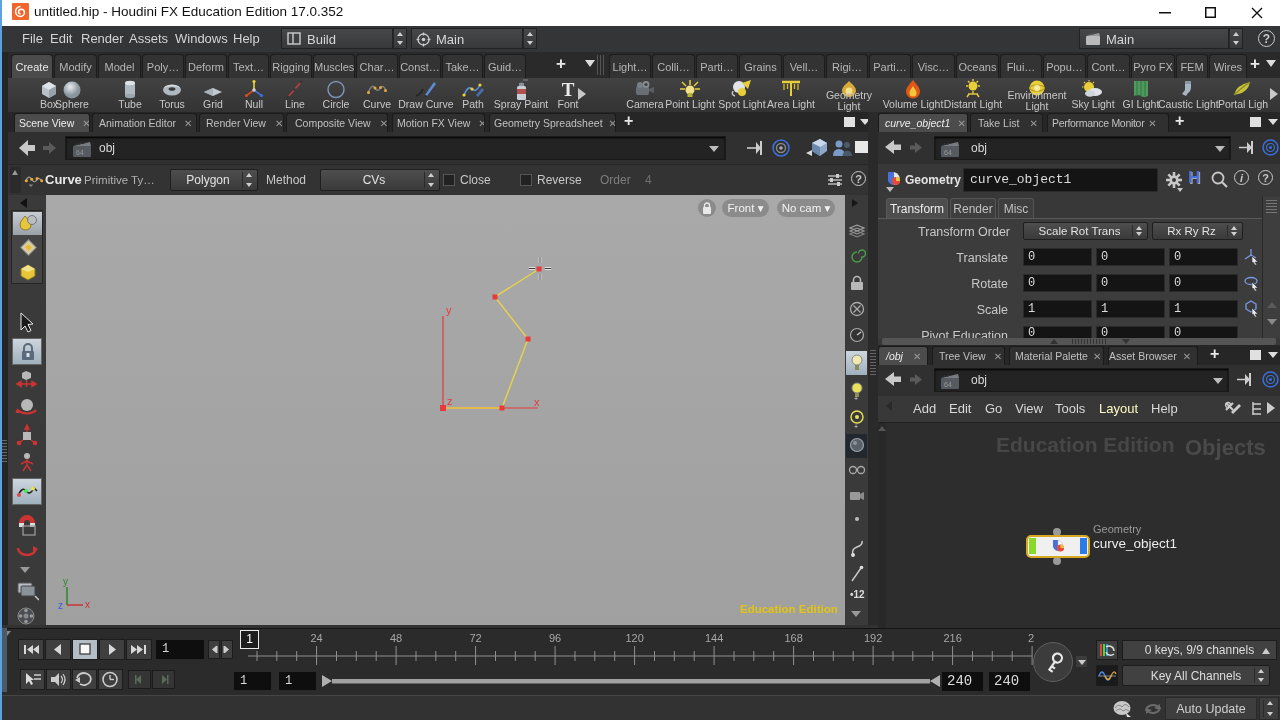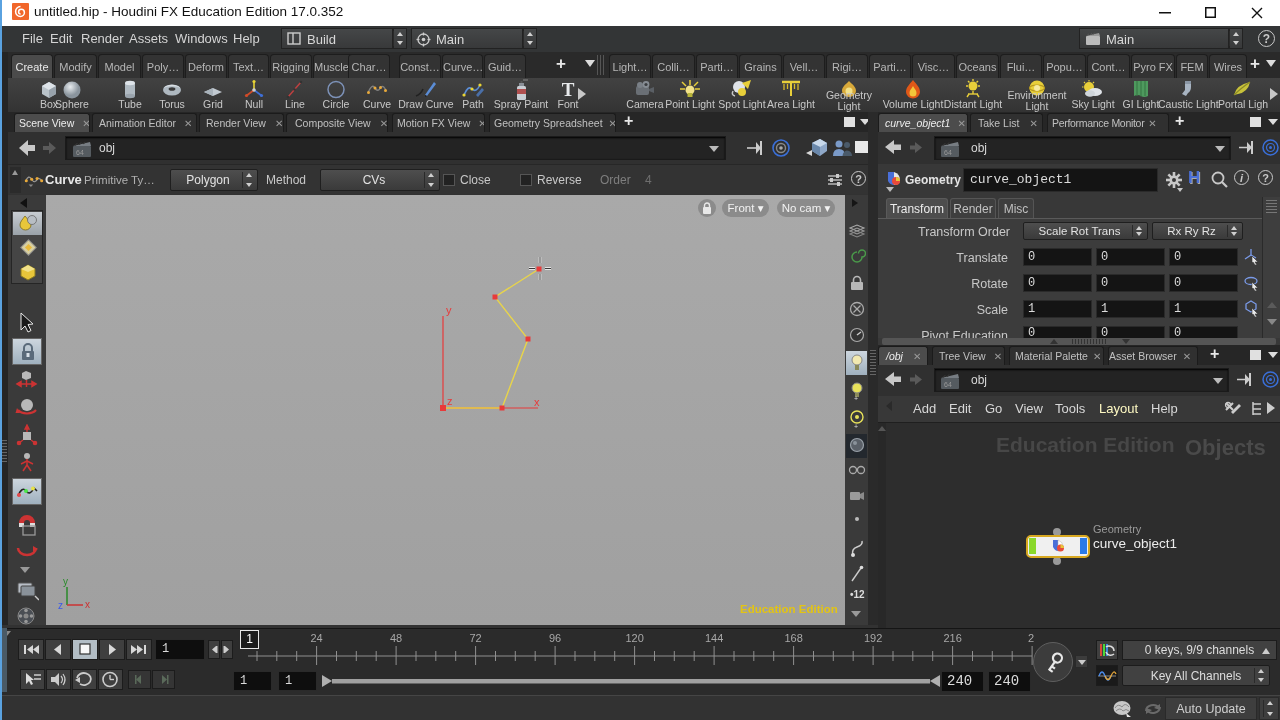--- a/index.html
+++ b/index.html
@@ -108,23 +108,23 @@
 <div class="abs shelfwrap">
 <div class="abs" style="left:0;top:0;width:8px;height:60px;background:#252525;"></div>
 <div class="abs shelftab active" style="left:11px;width:42px;">Create</div>
 <div class="abs shelftab" style="left:54px;width:43px;">Modify</div>
 <div class="abs shelftab" style="left:98px;width:43px;">Model</div>
 <div class="abs shelftab" style="left:142px;width:42px;">Poly…</div>
 <div class="abs shelftab" style="left:185px;width:42px;">Deform</div>
 <div class="abs shelftab" style="left:228px;width:41px;">Text…</div>
 <div class="abs shelftab" style="left:270px;width:42px;">Rigging</div>
 <div class="abs shelftab" style="left:313px;width:42px;">Muscles</div>
-<div class="abs shelftab" style="left:348px;width:42px;">Char…</div>
+<div class="abs shelftab" style="left:356px;width:42px;">Char…</div>
 <div class="abs shelftab" style="left:399px;width:42px;">Const…</div>
-<div class="abs shelftab" style="left:442px;width:41px;">Curve…</div>
+<div class="abs shelftab" style="left:442px;width:41px;">Take…</div>
 <div class="abs shelftab" style="left:484px;width:42px;">Guid…</div>
 <div class="abs" style="left:556px;top:2px;font-size:17px;color:#e8e8e8;font-weight:bold;">+</div>
 <div class="abs" style="left:585px;top:8px;width:0;height:0;border-left:5px solid transparent;border-right:5px solid transparent;border-top:7px solid #ddd;"></div>
 <div class="abs" style="left:597px;top:3px;width:8px;height:20px;background:repeating-linear-gradient(90deg,#555 0 1px,#2a2a2a 1px 3px);"></div>
 <div class="abs shelftab" style="left:609px;width:42px;">Light…</div>
 <div class="abs shelftab" style="left:652px;width:43px;">Colli…</div>
 <div class="abs shelftab" style="left:696px;width:42px;">Parti…</div>
 <div class="abs shelftab" style="left:739px;width:43px;">Grains</div>
 <div class="abs shelftab" style="left:783px;width:42px;">Vell…</div>
 <div class="abs shelftab" style="left:826px;width:42px;">Rigi…</div>

